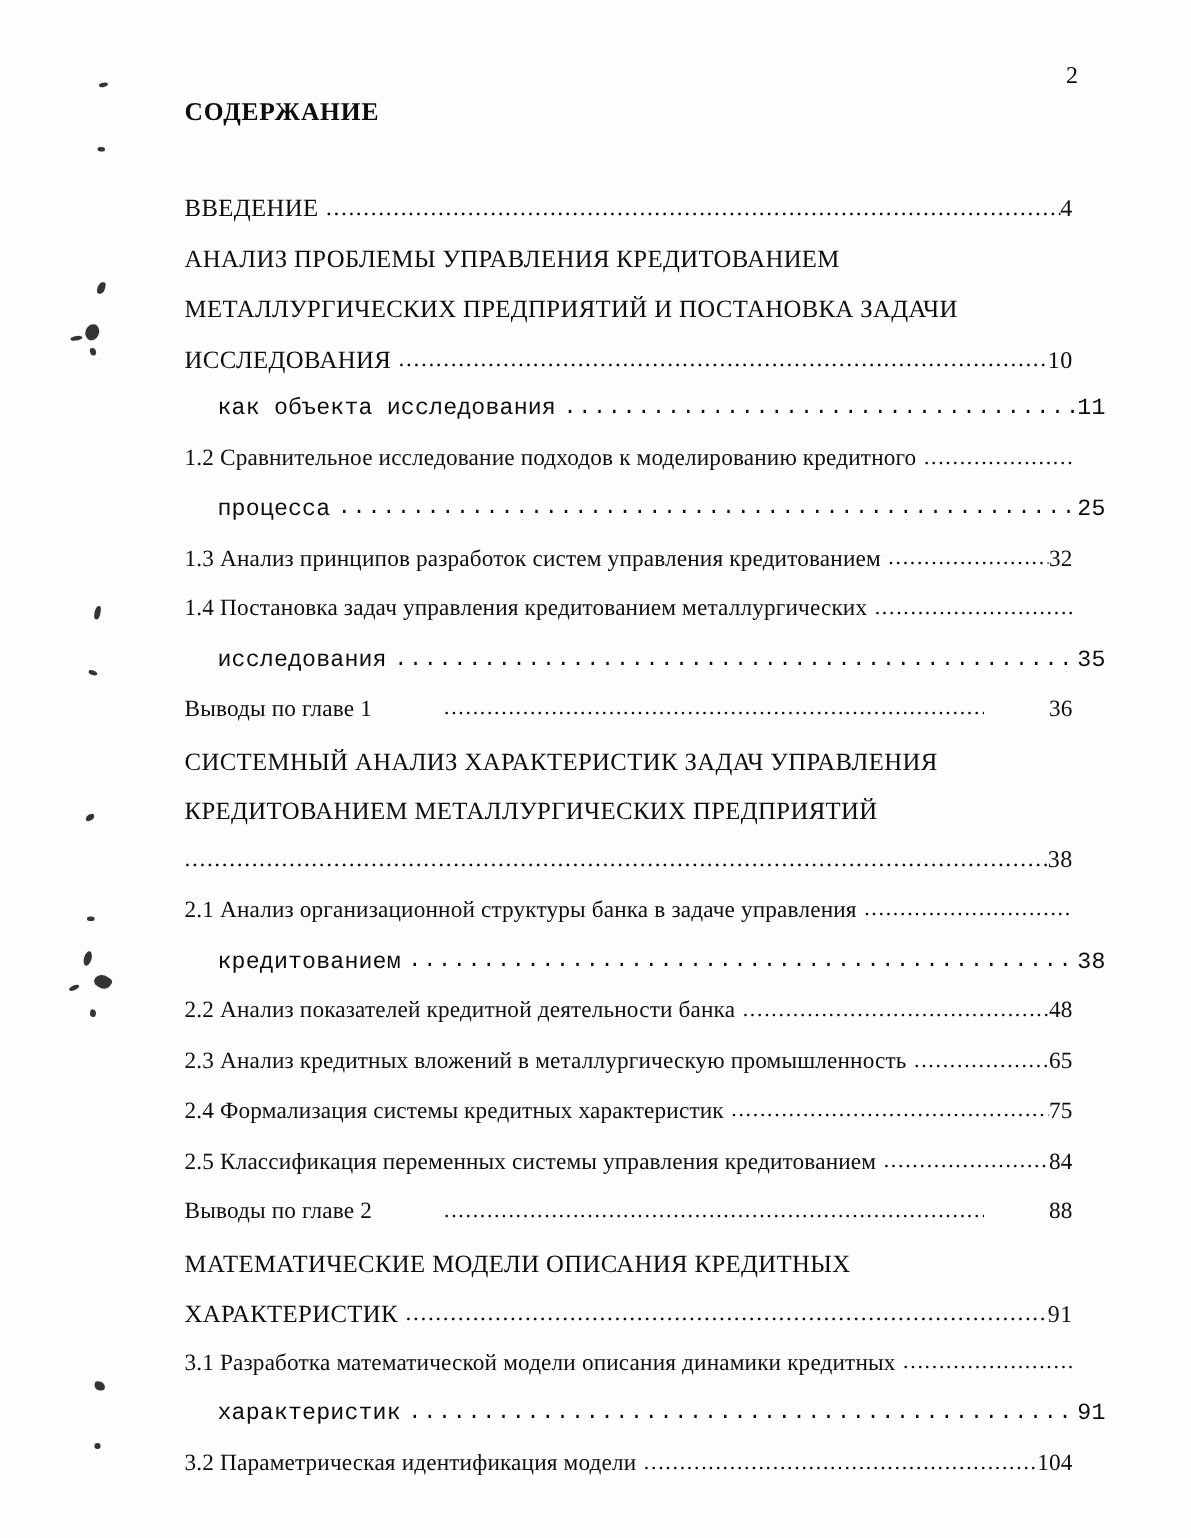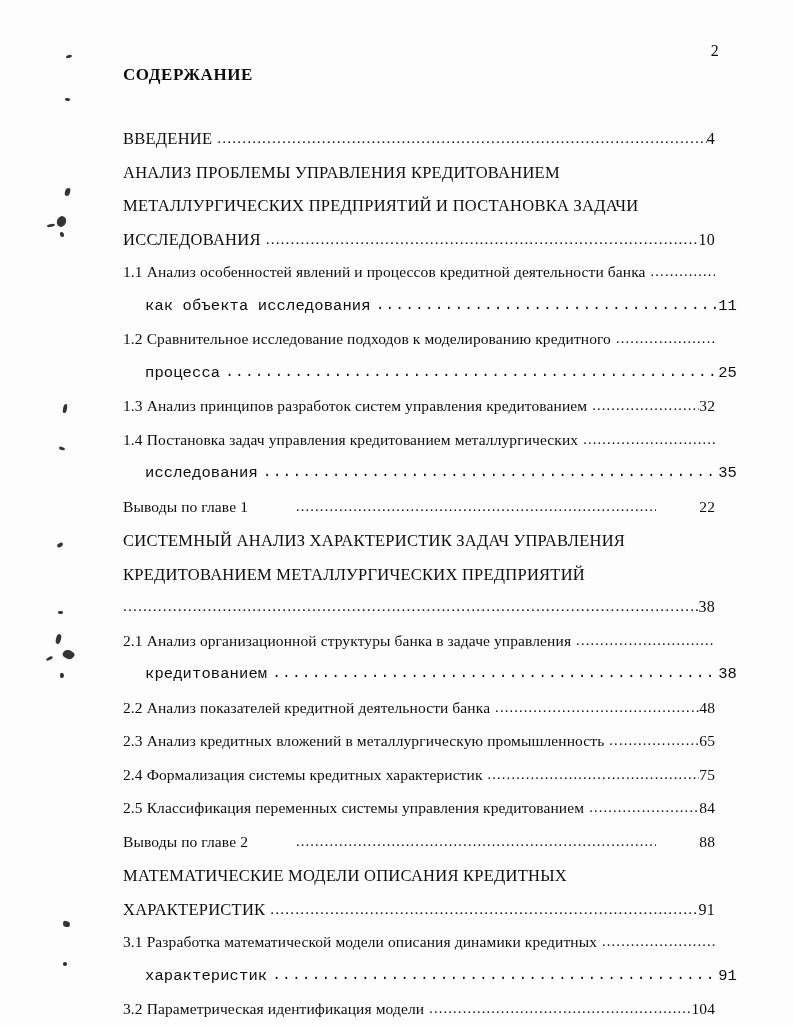--- a/index.html
+++ b/index.html
@@ -152,67 +152,62 @@
           <div class="ln plain">
             <span class="txt">МЕТАЛЛУРГИЧЕСКИХ ПРЕДПРИЯТИЙ И ПОСТАНОВКА ЗАДАЧИ</span>
           </div>
           <div class="ln">
             <span class="txt">ИССЛЕДОВАНИЯ</span>
             <span class="leader"></span>
             <span class="pg">10</span>
           </div>
         </div>
         <div class="entry section">
-          <div class="ln plain">
-            <span class="txt">1.1 Анализ особенностей явлений и процессов кредитной деятельности банка</span>
+          <div class="ln cont">
+            <span class="txt">как объекта исследования</span>
+            <span class="leader"></span>
+            <span class="pg">11</span>
+          </div>
+        </div>
+        <div class="entry section">
+          <div class="ln plain">
+            <span class="txt">1.2 Сравнительное исследование подходов к моделированию кредитного</span>
             <span class="leader"></span>
             <span class="pg"></span>
           </div>
           <div class="ln cont">
-            <span class="txt">как объекта исследования</span>
-            <span class="leader"></span>
-            <span class="pg">11</span>
-          </div>
-        </div>
-        <div class="entry section">
-          <div class="ln plain">
-            <span class="txt">1.2 Сравнительное исследование подходов к моделированию кредитного</span>
+            <span class="txt">процесса</span>
+            <span class="leader"></span>
+            <span class="pg">25</span>
+          </div>
+        </div>
+        <div class="entry section">
+          <div class="ln">
+            <span class="txt">1.3 Анализ принципов разработок систем управления кредитованием</span>
+            <span class="leader"></span>
+            <span class="pg">32</span>
+          </div>
+        </div>
+        <div class="entry section">
+          <div class="ln plain">
+            <span class="txt">1.4 Постановка задач управления кредитованием металлургических</span>
             <span class="leader"></span>
             <span class="pg"></span>
           </div>
           <div class="ln cont">
-            <span class="txt">процесса</span>
-            <span class="leader"></span>
-            <span class="pg">25</span>
-          </div>
-        </div>
-        <div class="entry section">
-          <div class="ln">
-            <span class="txt">1.3 Анализ принципов разработок систем управления кредитованием</span>
-            <span class="leader"></span>
-            <span class="pg">32</span>
-          </div>
-        </div>
-        <div class="entry section">
-          <div class="ln plain">
-            <span class="txt">1.4 Постановка задач управления кредитованием металлургических</span>
-            <span class="leader"></span>
-            <span class="pg"></span>
-          </div>
-          <div class="ln cont">
             <span class="txt">исследования</span>
             <span class="leader"></span>
             <span class="pg">35</span>
           </div>
         </div>
         <div class="entry summary">
           <div class="ln">
             <span class="txt">Выводы по главе 1</span>
             <span class="leader"></span>
-            <span class="pg">22</span>
+            <span class="pg">36</span>
           </div>
         </div>
         <div class="entry chapter gap-before">
           <div class="ln plain">
             <span class="txt">СИСТЕМНЫЙ АНАЛИЗ ХАРАКТЕРИСТИК ЗАДАЧ УПРАВЛЕНИЯ</span>
           </div>
           <div class="ln plain">
             <span class="txt">КРЕДИТОВАНИЕМ МЕТАЛЛУРГИЧЕСКИХ ПРЕДПРИЯТИЙ</span>
           </div>
           <div class="ln dots-only">

